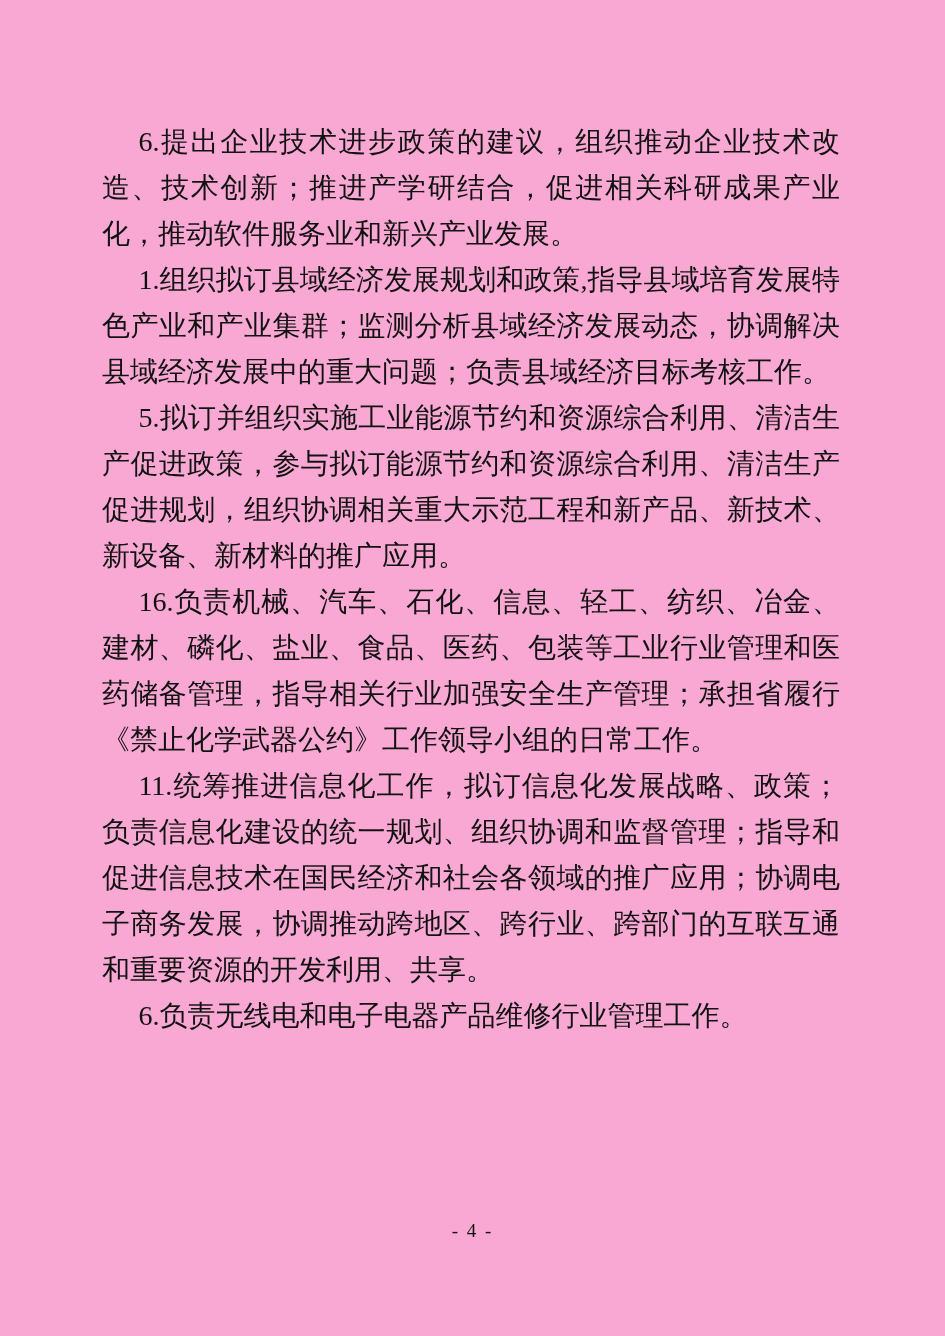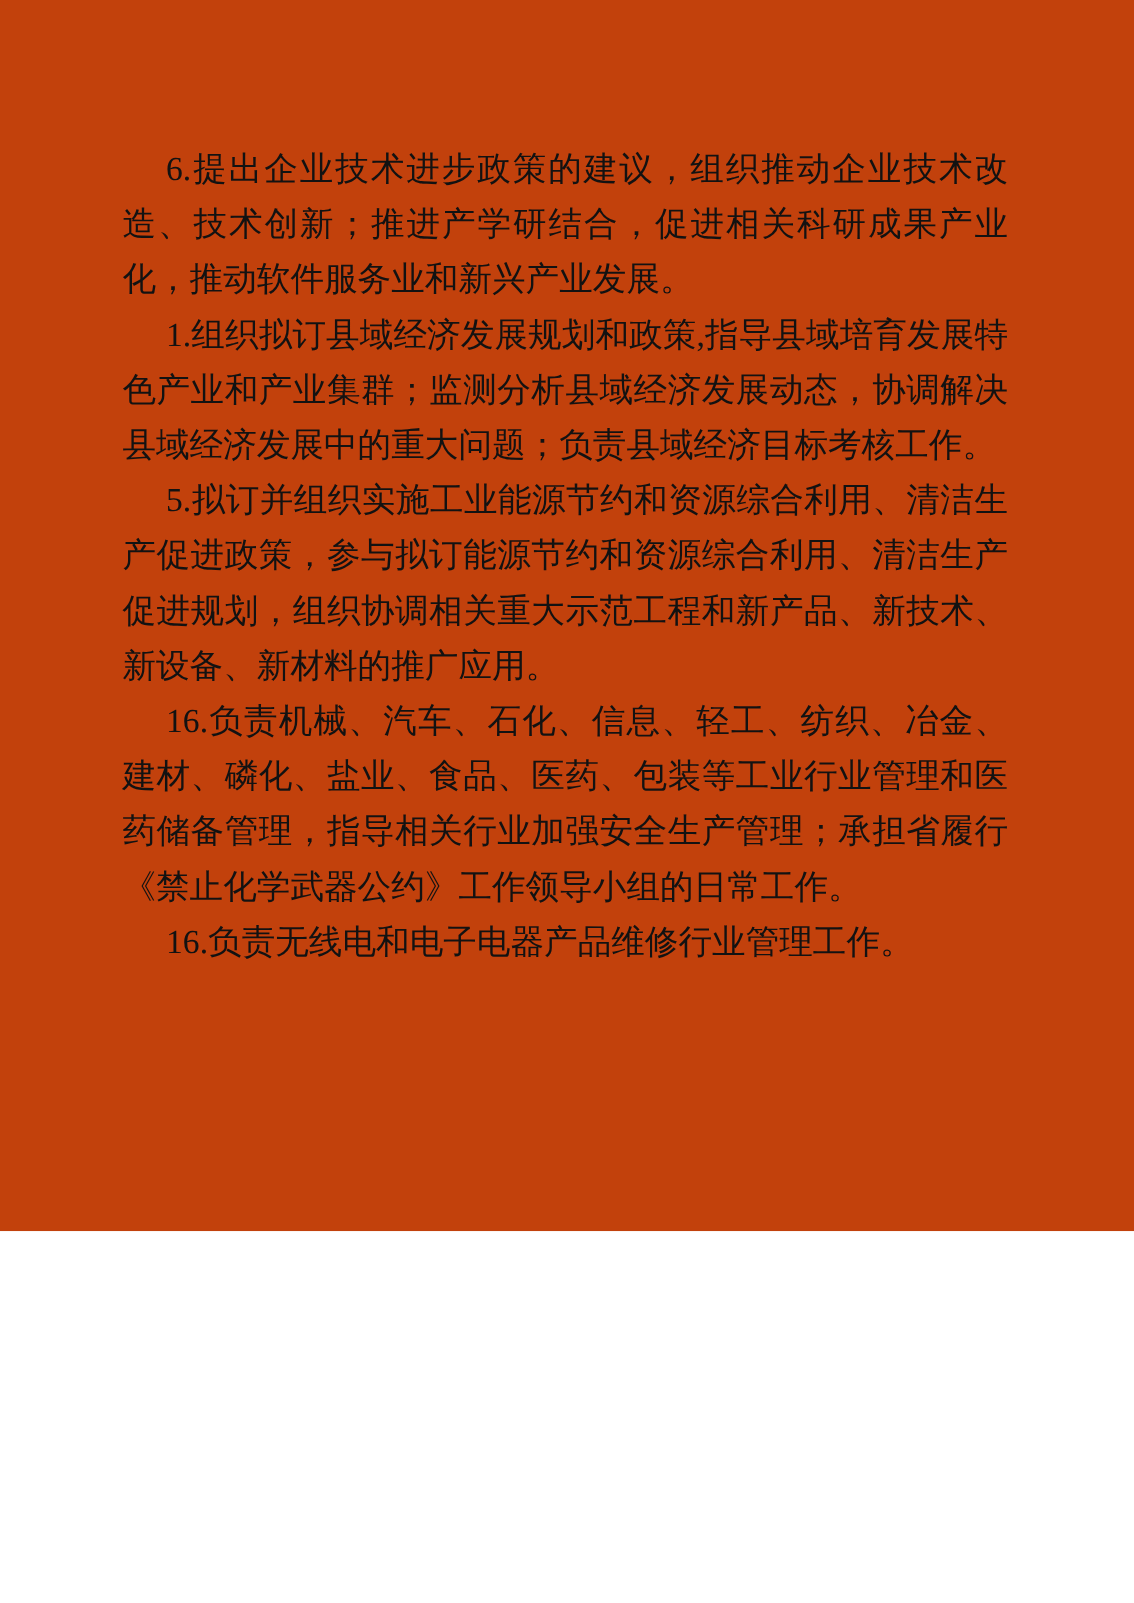--- a/index.html
+++ b/index.html
@@ -3,22 +3,22 @@
 <meta charset="utf-8">
 <style>
   html, body {
     margin: 0;
     padding: 0;
     background: #ffffff;
   }
   .page {
     position: relative;
     width: 945px;
-    height: 1026px;
-    background: #c2410c;
+    height: 1336px;
+    background: #f9a8d4;
     overflow: hidden;
     font-family: "Liberation Serif", "DejaVu Serif", serif;
     color: #121212;
   }
   .content {
     position: absolute;
     left: 102px;
     top: 119px;
     width: 738px;
   }
@@ -45,16 +45,17 @@
 </style>
 </head>
 <body>
 
 <div class="page">
   <div class="content">
     <p>6.提出企业技术进步政策的建议，组织推动企业技术改造、技术创新；推进产学研结合，促进相关科研成果产业化，推动软件服务业和新兴产业发展。</p>
     <p>1.组织拟订县域经济发展规划和政策,指导县域培育发展特色产业和产业集群；监测分析县域经济发展动态，协调解决县域经济发展中的重大问题；负责县域经济目标考核工作。</p>
     <p>5.拟订并组织实施工业能源节约和资源综合利用、清洁生产促进政策，参与拟订能源节约和资源综合利用、清洁生产促进规划，组织协调相关重大示范工程和新产品、新技术、新设备、新材料的推广应用。</p>
     <p>16.负责机械、汽车、石化、信息、轻工、纺织、冶金、建材、磷化、盐业、食品、医药、包装等工业行业管理和医药储备管理，指导相关行业加强安全生产管理；承担省履行《禁止化学武器公约》工作领导小组的日常工作。</p>
-    <p>16.负责无线电和电子电器产品维修行业管理工作。</p>
+    <p>11.统筹推进信息化工作，拟订信息化发展战略、政策；负责信息化建设的统一规划、组织协调和监督管理；指导和促进信息技术在国民经济和社会各领域的推广应用；协调电子商务发展，协调推动跨地区、跨行业、跨部门的互联互通和重要资源的开发利用、共享。</p>
+    <p>6.负责无线电和电子电器产品维修行业管理工作。</p>
   </div>
   <div class="page-number">- 4 -</div>
 </div>
 
 </body></html>

